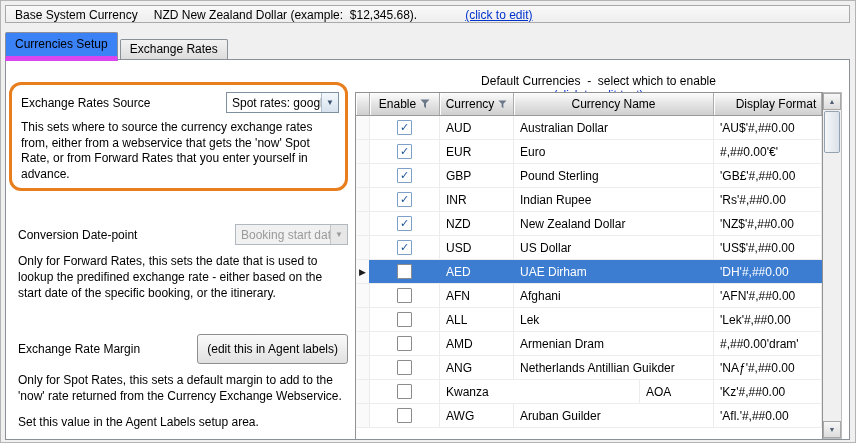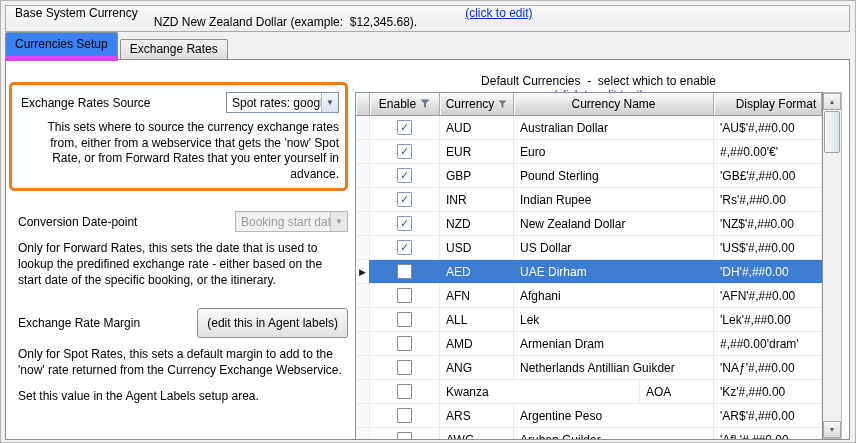--- a/index.html
+++ b/index.html
@@ -6,23 +6,23 @@
   body{
     width:856px;height:443px;position:relative;overflow:hidden;
     background:#f0f0f0;
     font-family:"Liberation Sans","DejaVu Sans",sans-serif;
     font-size:12px;color:#000;
   }
   .window{position:absolute;inset:0;border:1px solid #b4b4b4;box-sizing:border-box;}
 
   
   .top-panel{
-    position:absolute;left:4px;top:4px;right:5px;height:27px;
+    position:absolute;left:4px;top:4px;right:5px;height:18px;
     border:1px solid #a9a9a9;background:linear-gradient(#f9f9f9,#eeeeee);
-    box-sizing:border-box;display:flex;align-items:flex-start;padding:0 9px;
+    box-sizing:border-box;display:flex;align-items:flex-end;padding:0 9px;
   }
   .tp-label{margin-right:16px;}
   .tp-value{margin-right:48px;white-space:pre;margin-top:9px;}
   .link{color:#0033cc;text-decoration:underline;cursor:pointer;white-space:pre;}
 
   
   .tabs{position:absolute;left:4px;top:35px;height:24px;display:flex;align-items:flex-end;z-index:3;}
   .tab{
     height:19px;line-height:19px;padding:0 9px;margin-right:2px;
     background:linear-gradient(#f2f2f2,#dddddd);
@@ -36,27 +36,27 @@
 
   
   .content{
     position:absolute;left:4px;top:58px;right:5px;bottom:2px;
     background:#fff;border:1px solid #8a8f98;box-sizing:border-box;overflow:hidden;
   }
 
   
   .left-panel{position:absolute;left:12px;top:22px;width:330px;}
   .highlight{
-    border:3px solid #e87e1e;border-radius:5px;
-    padding:7px 6px 6px 6px;margin-left:-9px;padding-left:9px;text-align:right;
+    border:3px solid #e87e1e;border-radius:12px;
+    padding:7px 6px 6px 6px;margin-left:-9px;padding-left:9px;
   }
   .frow{display:flex;justify-content:space-between;align-items:center;}
   .flabel{white-space:nowrap;}
   .desc{margin:7px 0 0 0;line-height:1.3;}
-  .section{margin-top:20px;}
+  .section{margin-top:33px;}
   .section .desc{margin-top:9px;}
   .note{margin:11px 0 0 0;line-height:1.3;}
 
   
   .combo{
     width:113px;height:21px;border:1px solid #7f90a0;background:#fff;
     box-sizing:border-box;display:flex;align-items:center;cursor:default;
   }
   .combo-text{flex:1;padding-left:5px;white-space:nowrap;overflow:hidden;}
   .combo-btn{
@@ -326,29 +326,20 @@
               </div>
               <div class="gc c-name">Kwanza</div>
               <div class="gc c-code">AOA</div>
               <div class="gc c-fmt">'Kz'#,##0.00</div>
             </div>
             <div class="grow">
               <div class="gc c-mark"></div>
               <div class="gc c-en">
                 <span class="cb"></span>
               </div>
-              <div class="gc c-code">ARS</div>
-              <div class="gc c-name">Argentine Peso</div>
-              <div class="gc c-fmt">'AR$'#,##0.00</div>
-            </div>
-            <div class="grow">
-              <div class="gc c-mark"></div>
-              <div class="gc c-en">
-                <span class="cb"></span>
-              </div>
               <div class="gc c-code">AWG</div>
               <div class="gc c-name">Aruban Guilder</div>
               <div class="gc c-fmt">'Afl.'#,##0.00</div>
             </div>
           </div>
       </div>
       <div class="vscroll">
         <div class="sbtn up">▲</div>
         <div class="sthumb"></div>
         <div class="sbtn down">▼</div>

